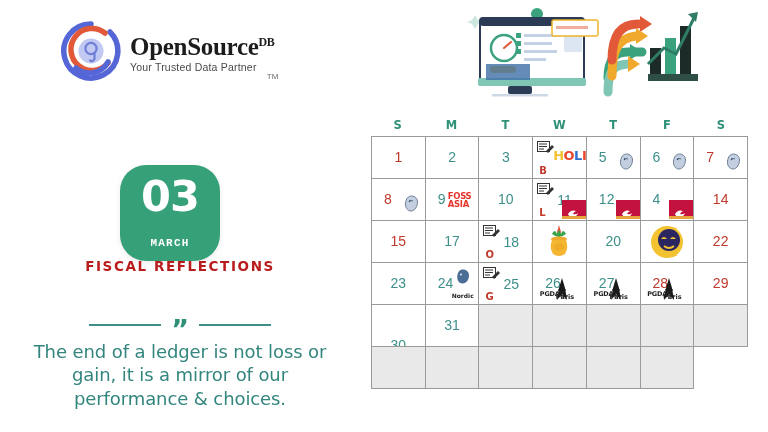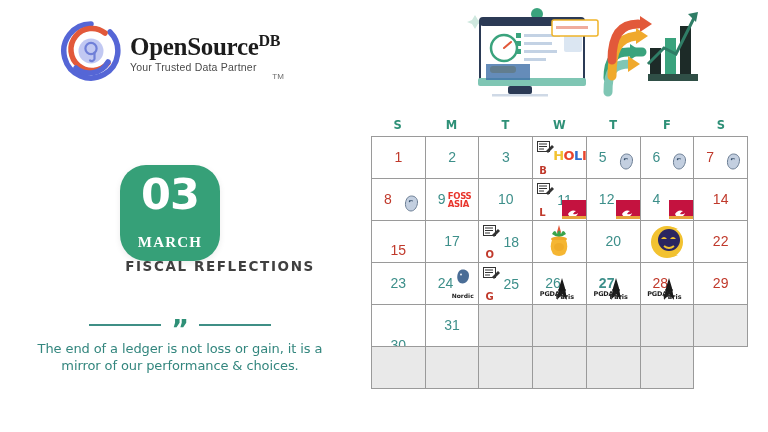--- a/index.html
+++ b/index.html
@@ -12,45 +12,45 @@
   }
   .page{position:relative;width:768px;height:432px;}
 
   
   .left{position:absolute;left:0;top:0;width:360px;height:432px;}
 
   .logo-wrap{position:absolute;left:58px;top:18px;display:flex;align-items:center;gap:6px;}
   .logo-mark{width:66px;height:66px;position:relative;flex:0 0 auto;}
   .logo-text{padding-top:4px;}
   .logo-title{font-family:"Liberation Serif",serif;font-size:25px;font-weight:700;color:#1c1c1c;line-height:1;letter-spacing:-.3px;white-space:nowrap;}
-  .logo-title .db{font-size:16px;vertical-align:super;font-weight:700;}
+  .logo-title .db{font-size:12px;vertical-align:super;font-weight:700;}
   .logo-sub{font-family:"Liberation Sans",sans-serif;font-size:10.5px;color:#4a4a4a;letter-spacing:.2px;margin-top:2px;white-space:nowrap;}
   .logo-tm{font-size:8px;color:#6b6b6b;position:absolute;right:-4px;bottom:-8px;}
 
   .month-badge{
     position:absolute;left:120px;top:165px;width:100px;height:96px;
     background:#36a078;border-radius:26px;
     box-shadow:0 2px 6px rgba(0,0,0,.08);
     display:flex;flex-direction:column;align-items:center;justify-content:center;
   }
   .month-num{font-family:"DejaVu Sans",sans-serif;font-weight:700;font-size:43px;color:#ffffff;line-height:.92;letter-spacing:-1px;}
-  .month-name{font-family:Liberation Serif, serif;font-weight:700;font-size:15px;color:#ffffff;letter-spacing:1.2px;margin-top:20px;}
+  .month-name{font-family:Liberation Mono, monospace;font-weight:700;font-size:11px;color:#ffffff;letter-spacing:1.2px;margin-top:20px;}
 
   .theme-title{
     position:absolute;left:0;top:258px;width:360px;text-align:center;
     font-family:"DejaVu Sans",sans-serif;font-weight:700;font-size:13.5px;
-    color:#404040;letter-spacing:1.6px;margin-left:40px;
+    color:#b91c1c;letter-spacing:1.6px;
   }
 
   .quote-block{position:absolute;left:12px;top:318px;width:336px;text-align:center;}
   .quote-divider{display:flex;align-items:center;justify-content:center;gap:10px;margin-bottom:8px;}
   .q-line{width:72px;height:1.5px;background:#3f8f86;}
   .q-marks{font-family:"DejaVu Sans",sans-serif;font-size:27px;color:#2e9077;line-height:.5;font-weight:700;position:relative;top:5px;}
   .quote-text{
-    font-family:"DejaVu Sans",sans-serif;font-size:13px;color:#33867e;
+    font-family:"DejaVu Sans",sans-serif;font-size:18px;color:#33867e;
     line-height:1.32;letter-spacing:-.1px;padding:0 18px;
   }
 
   
   .hero{position:absolute;left:452px;top:2px;width:250px;height:102px;}
 
   .cal{position:absolute;left:371px;top:118px;width:377px;}
   .cal-head{display:grid;grid-template-columns:repeat(7,1fr);margin-bottom:4px;}
   .cal-head div{
     text-align:center;font-family:"DejaVu Sans",sans-serif;font-weight:700;
@@ -280,21 +280,21 @@
           <span class="ev pgconf">
             <span class="bird"><svg width="13" height="10" viewBox="0 0 13 10">
                 <path d="M1 6 q3 -5 8 -3 q-2 1 -3 3 q3 1 5 -1 q-1 4 -6 4 q-3 0 -4 -3z" fill="#fff"></path>
               </svg></span>
           </span>
         </div>
         <div class="cell">
           <span class="daynum red" style="left:50%;transform:translateX(-50%);top:12px;">14</span>
         </div>
         <div class="cell">
-          <span class="daynum red" style="left:50%;transform:translateX(-50%);top:21px;">15</span>
+          <span class="daynum red" style="left:50%;transform:translateX(-50%);top:12px;">15</span>
         </div>
         <div class="cell">
           <span class="daynum" style="left:50%;transform:translateX(-50%);top:12px;">17</span>
         </div>
         <div class="cell">
           <span class="daynum" style="left:24px;top:13px;">18</span>
           <span class="ev blogicon"><svg width="17" height="13" viewBox="0 0 17 13">
               <rect x="0.5" y="0.5" width="12" height="10" fill="#fff" stroke="#333" stroke-width="1"></rect>
               <path d="M2 3h8M2 5.5h8M2 8h5" stroke="#333" stroke-width="1"></path>
               <path d="M9 10 L15 4 l2 2 -6 6z" fill="#333"></path>
@@ -351,21 +351,21 @@
             <svg width="44" height="24" viewBox="0 0 44 24" style="position:absolute;right:0;bottom:0;">
               <path d="M22 0 L25 10 L27 22 L22 16 L17 22 L19 10z" fill="#1a1a1a"></path>
               <path d="M18 12 h8" stroke="#1a1a1a" stroke-width="1.2"></path>
               <path d="M16.5 18 h11" stroke="#1a1a1a" stroke-width="1.2"></path>
             </svg>
             <span class="pdp-txt">PGDAY</span>
             <span class="pdp-txt2">Paris</span>
           </span>
         </div>
         <div class="cell">
-          <span class="daynum" style="left:12px;top:12px;font-weight:bold;">27</span>
+          <span class="daynum" style="left:12px;top:12px;">27</span>
           <span class="ev pgdayparis">
             <svg width="44" height="24" viewBox="0 0 44 24" style="position:absolute;right:0;bottom:0;">
               <path d="M22 0 L25 10 L27 22 L22 16 L17 22 L19 10z" fill="#1a1a1a"></path>
               <path d="M18 12 h8" stroke="#1a1a1a" stroke-width="1.2"></path>
               <path d="M16.5 18 h11" stroke="#1a1a1a" stroke-width="1.2"></path>
             </svg>
             <span class="pdp-txt">PGDAY</span>
             <span class="pdp-txt2">Paris</span>
           </span>
         </div>

